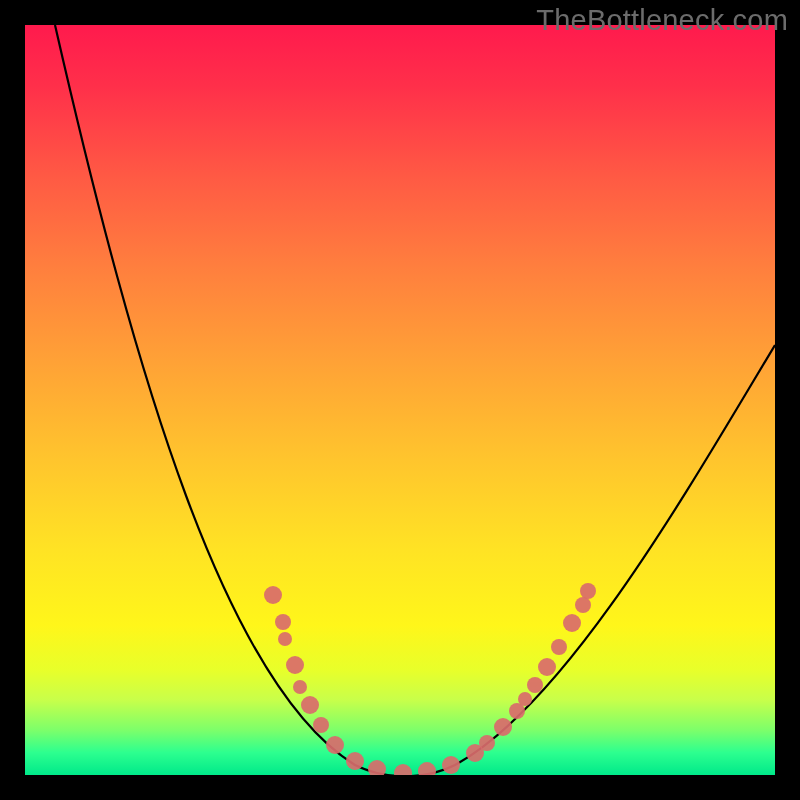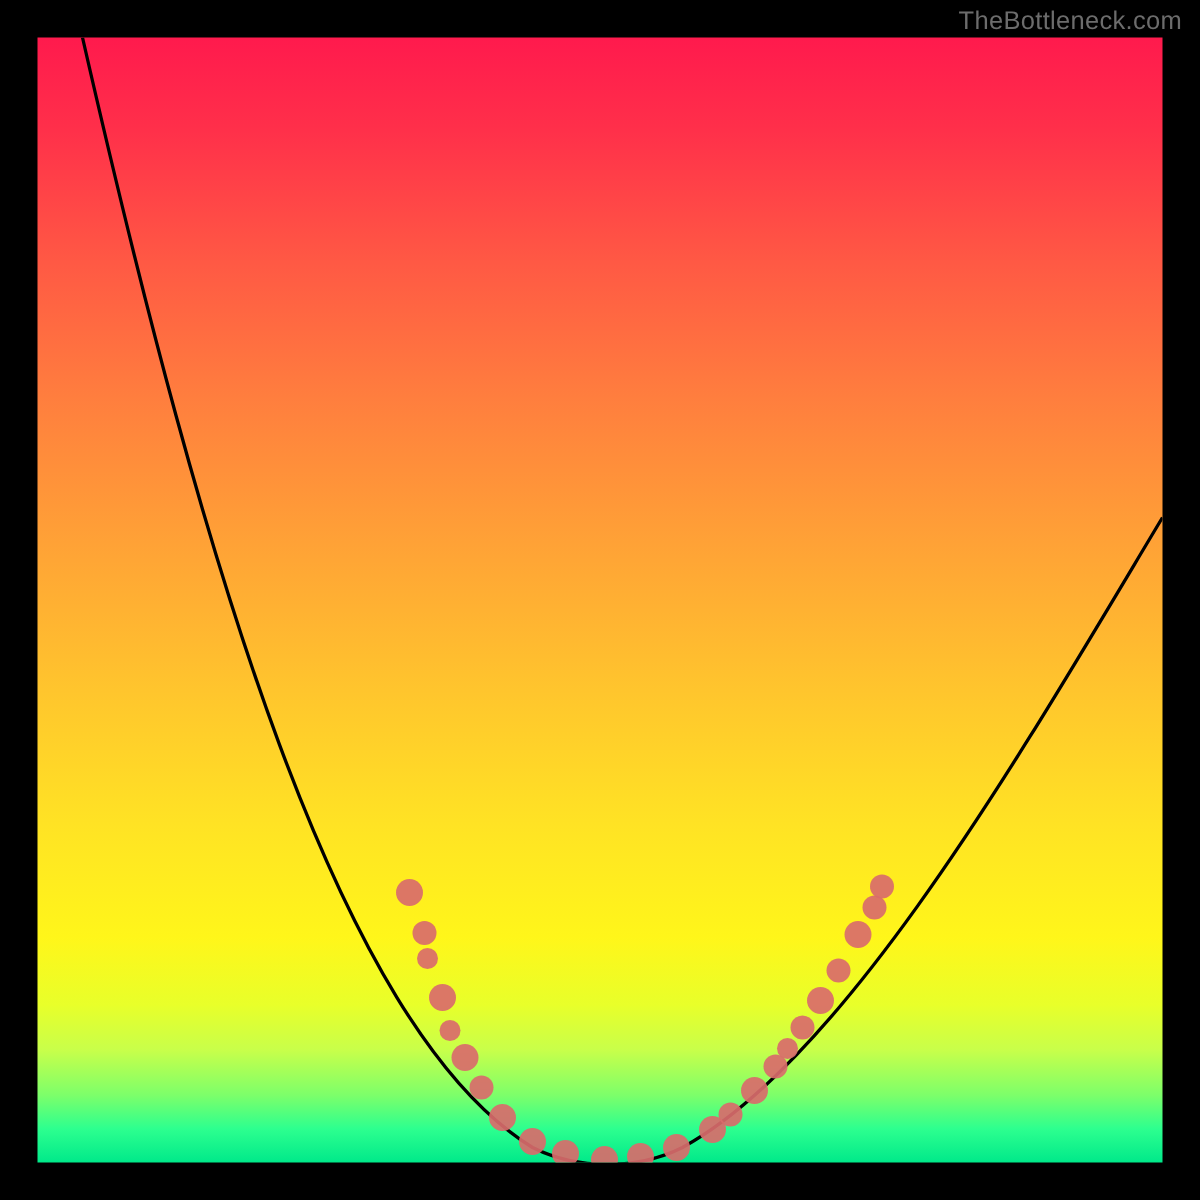--- a/index.html
+++ b/index.html
@@ -30,21 +30,21 @@
       #c8ff4a 90%,
       #7dff6a 94%,
       #2dff8f 97%,
       #00e98a 100%);
   }
   .watermark {
     position: absolute;
     top: 4px;
     right: 12px;
     color: #6c6c6c;
-    font-size: 17px;
+    font-size: 29px;
     font-weight: 500;
     letter-spacing: 0.2px;
     font-family: Arial, Helvetica, sans-serif;
   }
   svg.curve {
     position: absolute;
     left: 0;
     top: 0;
     width: 750px;
     height: 750px;

